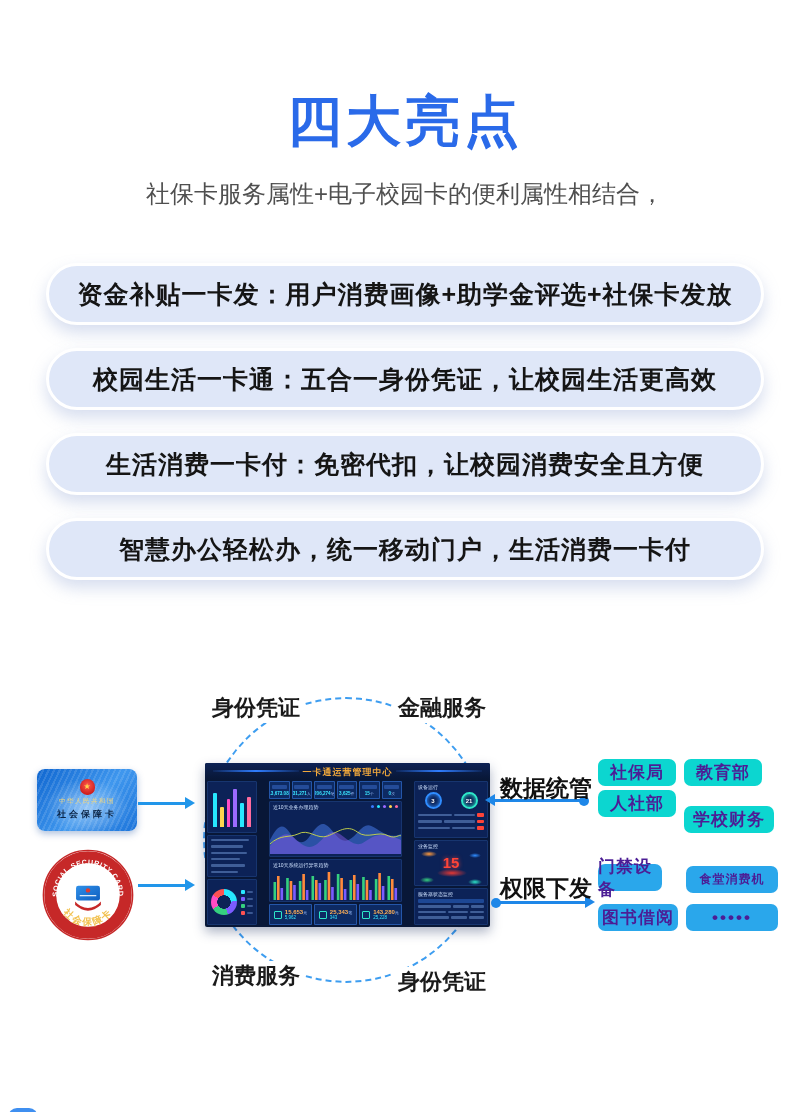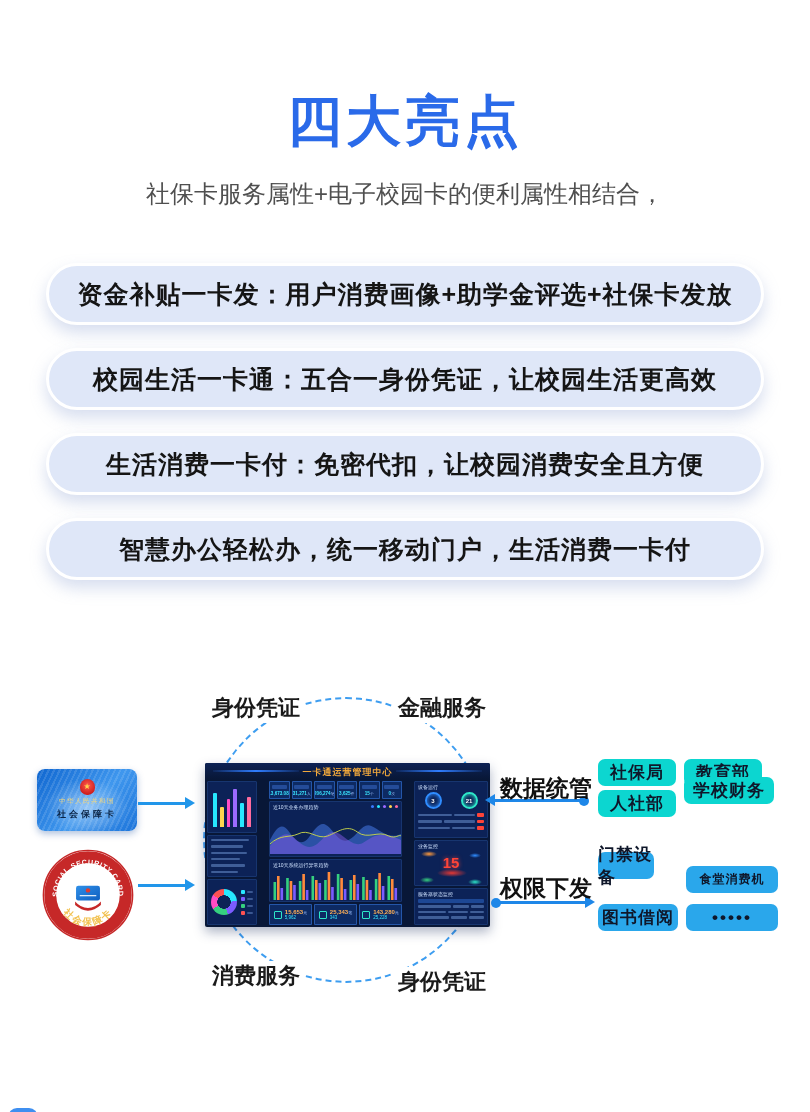--- a/index.html
+++ b/index.html
@@ -64,29 +64,29 @@
   .flow-arrow { position:absolute; z-index:2; height:3px; background:#1e87e8; width:92px; }
   .arrow-data { left:494px; top:122px; }
   .arrow-data::before { content:""; position:absolute; left:-9px; top:-5px; border-right:10px solid #1e87e8;
                         border-top:6.5px solid transparent; border-bottom:6.5px solid transparent; }
   .arrow-data::after { content:""; position:absolute; right:-3px; top:-3.5px; width:10px; height:10px; border-radius:50%; background:#1e87e8; }
   .arrow-auth { left:494px; top:224px; }
   .arrow-auth::before { content:""; position:absolute; left:-3px; top:-3.5px; width:10px; height:10px; border-radius:50%; background:#1e87e8; }
   .arrow-auth::after { content:""; position:absolute; right:-9px; top:-5px; border-left:10px solid #1e87e8;
                        border-top:6.5px solid transparent; border-bottom:6.5px solid transparent; }
 
-  .tag-btn { position:absolute; z-index:3; height:27px; border-radius:7px; color:#0f172a; font-size:17px; font-weight:700;
+  .tag-btn { position:absolute; z-index:3; height:27px; border-radius:7px; color:#4c1d95; font-size:17px; font-weight:700;
              display:flex; align-items:center; justify-content:center; letter-spacing:1px; }
   .tag-cyan { background:#0cd6d0; }
   .tag-blue { background:#2aa7eb; }
   .b-sbj  { left:598px; top:82px;  width:78px; }
   .b-jyb  { left:684px; top:82px;  width:78px; }
   .b-rsb  { left:598px; top:113px; width:78px; }
-  .b-xxcw { left:684px; top:100px; width:90px; }
-  .b-mjsb { left:598px; top:175px; width:56px; }
+  .b-xxcw { left:684px; top:129px; width:90px; }
+  .b-mjsb { left:598px; top:187px; width:64px; }
   .b-stxfj{ left:686px; top:189px; width:92px; font-size:12px; }
   .b-tsjy { left:598px; top:227px; width:80px; }
   .b-more { left:686px; top:227px; width:92px; letter-spacing:2px; }
 
   
   .db { position:absolute; left:205px; top:86px; width:285px; height:164px; z-index:2;
         background:#081737; border-radius:2px; overflow:hidden;
         box-shadow:0 5px 12px rgba(20,40,90,0.35); }
   .db-header { position:relative; height:16px; display:flex; align-items:flex-end; justify-content:center;
                background:linear-gradient(#0d2254,#081737); }

